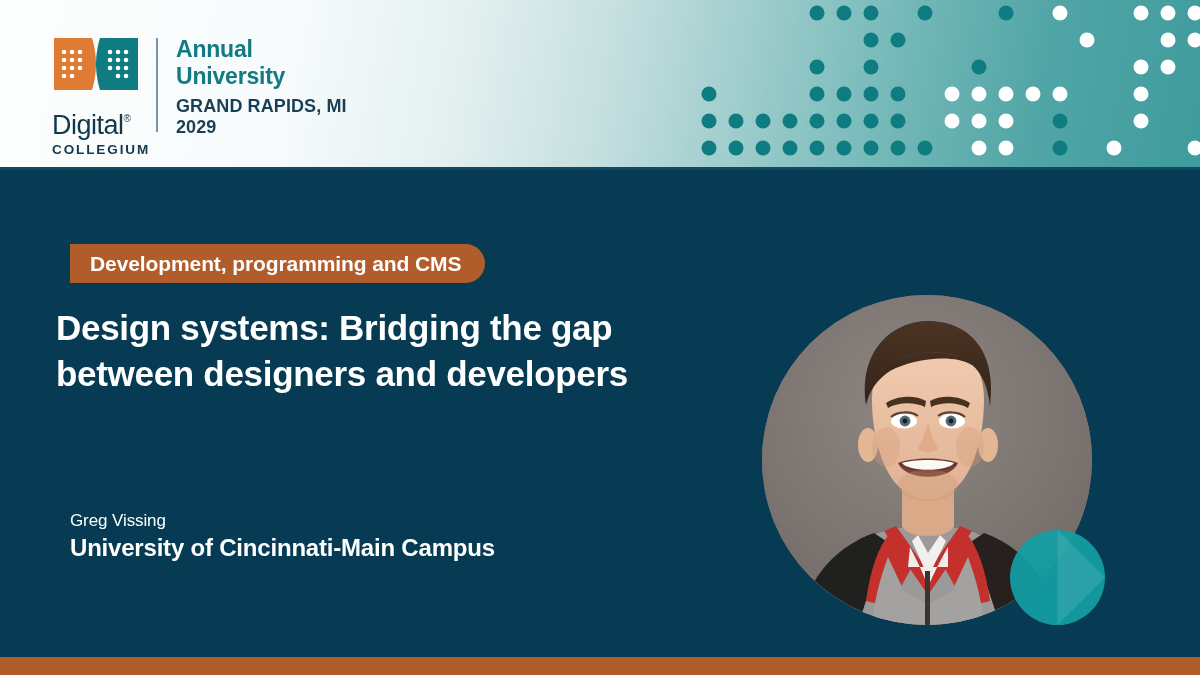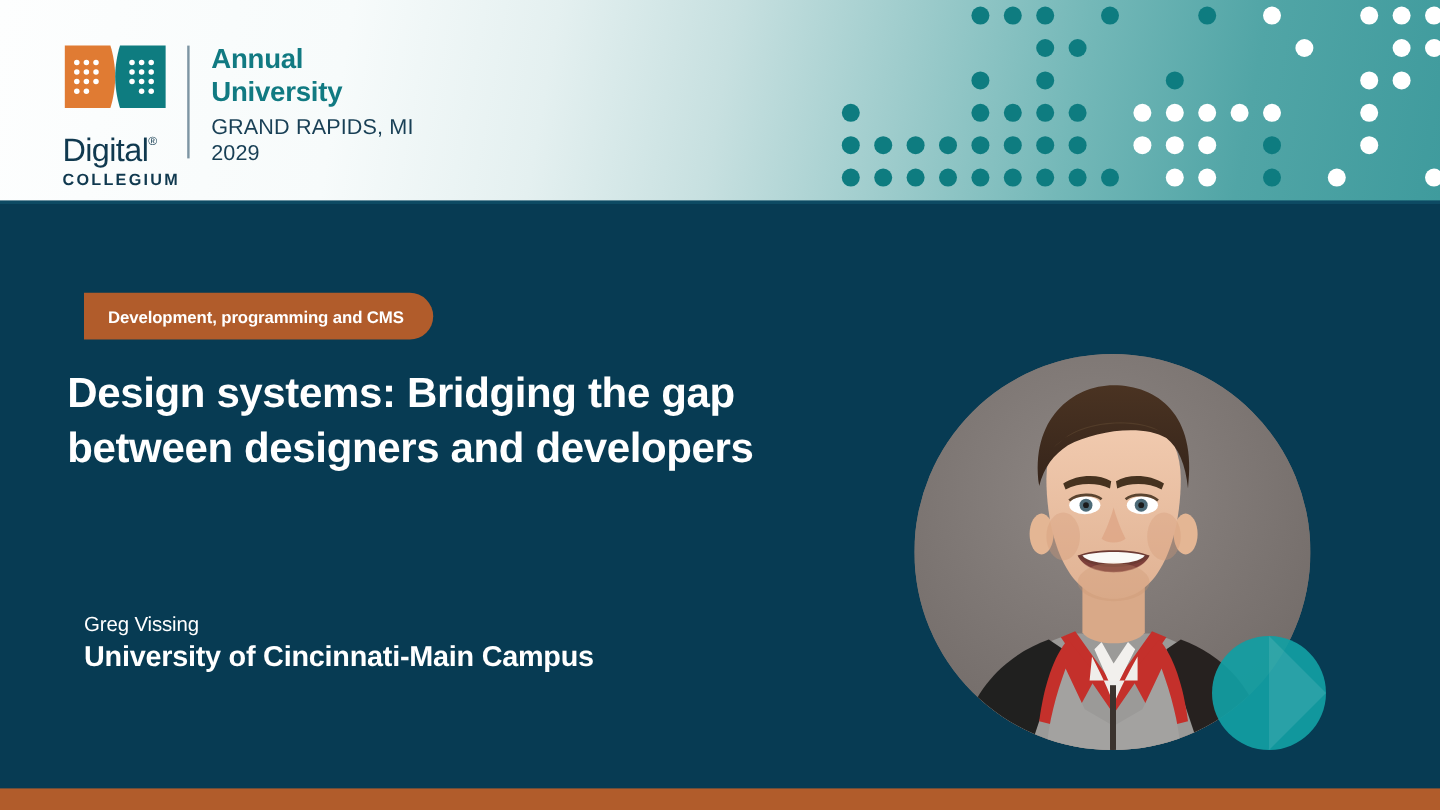--- a/index.html
+++ b/index.html
@@ -54,40 +54,40 @@
   .logo-divider {
     width:2px; height:94px; background:#7d95a3;
     margin:2px 18px 0 16px; flex:none;
   }
   .logo-right { padding-top:0px; }
   .conf-line1, .conf-line2 {
     font-size:23px; font-weight:bold; color:#117A82;
     line-height:1.16; letter-spacing:-0.2px;
   }
   .conf-city, .conf-year {
-    font-size:18px; font-weight:normal; color:#183F55;
+    font-size:18px; font-weight:bold; color:#183F55;
     line-height:1.17; letter-spacing:0.1px;
   }
   .conf-city { margin-top:7px; }
 
   
   .body-area {
     position:absolute; left:0; top:170px;
     width:1200px; height:487px;
     background:#073B53;
   }
 
   .badge {
     position:absolute; left:70px; top:74px;
     height:39px;
     background:#B15C2B;
     border-radius:0 20px 20px 0;
     display:flex; align-items:center;
     padding:0 24px 0 20px;
-    color:#ffffff; font-size:14px; font-weight:bold;
+    color:#ffffff; font-size:21px; font-weight:bold;
     letter-spacing:-0.1px;
     white-space:nowrap;
   }
 
   .session-title {
     position:absolute; left:56px; top:135px;
     width:620px;
     color:#ffffff;
     font-size:35px; font-weight:bold;
     line-height:1.32;

